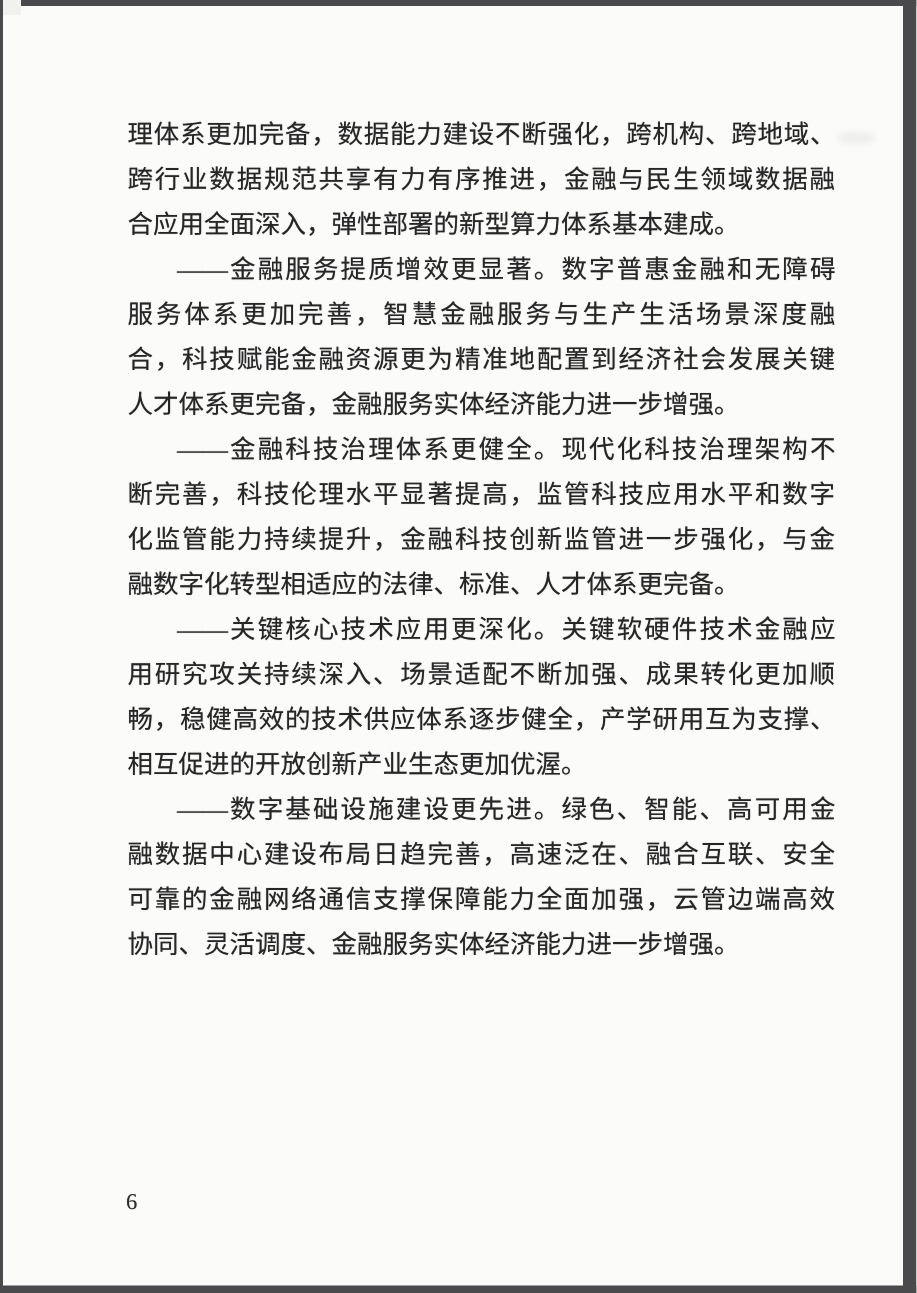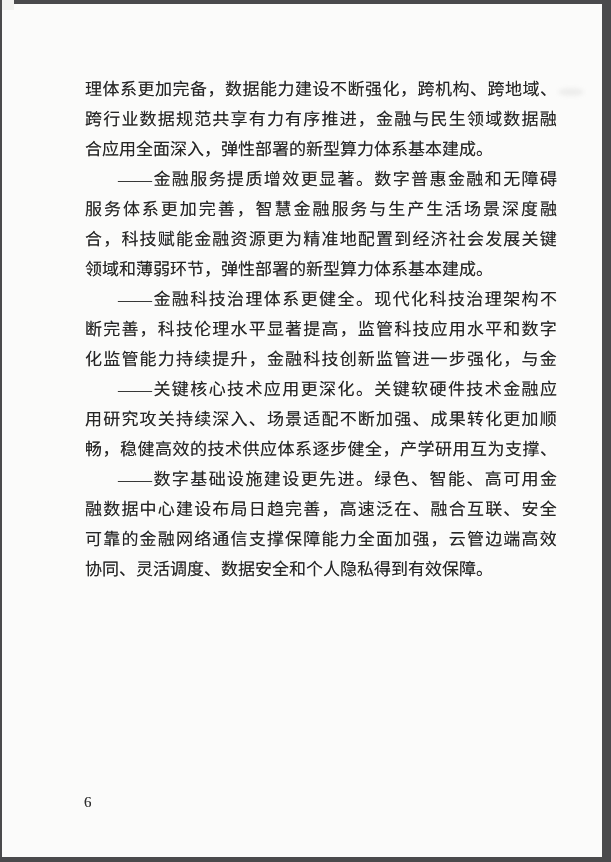--- a/index.html
+++ b/index.html
@@ -197,21 +197,21 @@
       <span>到</span>
       <span>经</span>
       <span>济</span>
       <span>社</span>
       <span>会</span>
       <span>发</span>
       <span>展</span>
       <span>关</span>
       <span>键</span>
     </div>
-    <div class="line">领域和薄弱环节，弹性部署的新型算力体系基本建成。</div>
+    <div class="line">人才体系更完备，金融服务实体经济能力进一步增强。</div>
     <div class="line just indent">
       <span>——</span>
       <span>金</span>
       <span>融</span>
       <span>科</span>
       <span>技</span>
       <span>治</span>
       <span>理</span>
       <span>体</span>
       <span>系</span>
@@ -279,20 +279,21 @@
       <span>管</span>
       <span>进</span>
       <span>一</span>
       <span>步</span>
       <span>强</span>
       <span>化</span>
       <span>，</span>
       <span>与</span>
       <span>金</span>
     </div>
+    <div class="line">融数字化转型相适应的法律、标准、人才体系更完备。</div>
     <div class="line just indent">
       <span>——</span>
       <span>关</span>
       <span>键</span>
       <span>核</span>
       <span>心</span>
       <span>技</span>
       <span>术</span>
       <span>应</span>
       <span>用</span>
@@ -361,20 +362,21 @@
       <span>产</span>
       <span>学</span>
       <span>研</span>
       <span>用</span>
       <span>互</span>
       <span>为</span>
       <span>支</span>
       <span>撑</span>
       <span>、</span>
     </div>
+    <div class="line">相互促进的开放创新产业生态更加优渥。</div>
     <div class="line just indent">
       <span>——</span>
       <span>数</span>
       <span>字</span>
       <span>基</span>
       <span>础</span>
       <span>设</span>
       <span>施</span>
       <span>建</span>
       <span>设</span>
@@ -442,16 +444,16 @@
       <span>加</span>
       <span>强</span>
       <span>，</span>
       <span>云</span>
       <span>管</span>
       <span>边</span>
       <span>端</span>
       <span>高</span>
       <span>效</span>
     </div>
-    <div class="line">协同、灵活调度、数据安全和个人隐私得到有效保障。</div>
+    <div class="line">协同、灵活调度、金融服务实体经济能力进一步增强。</div>
   </div>
 
 <div class="pagenum">6</div>
 
 </body></html>

